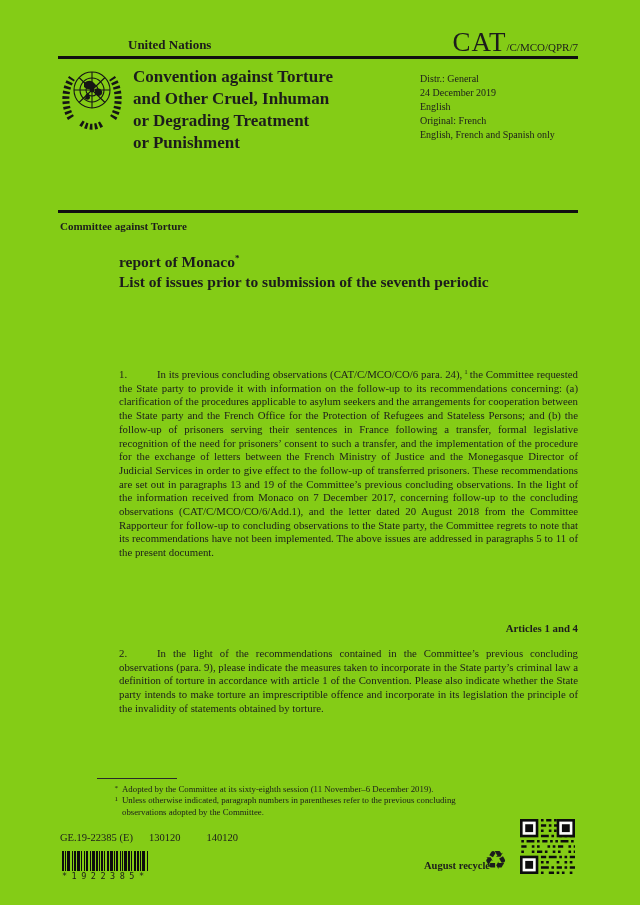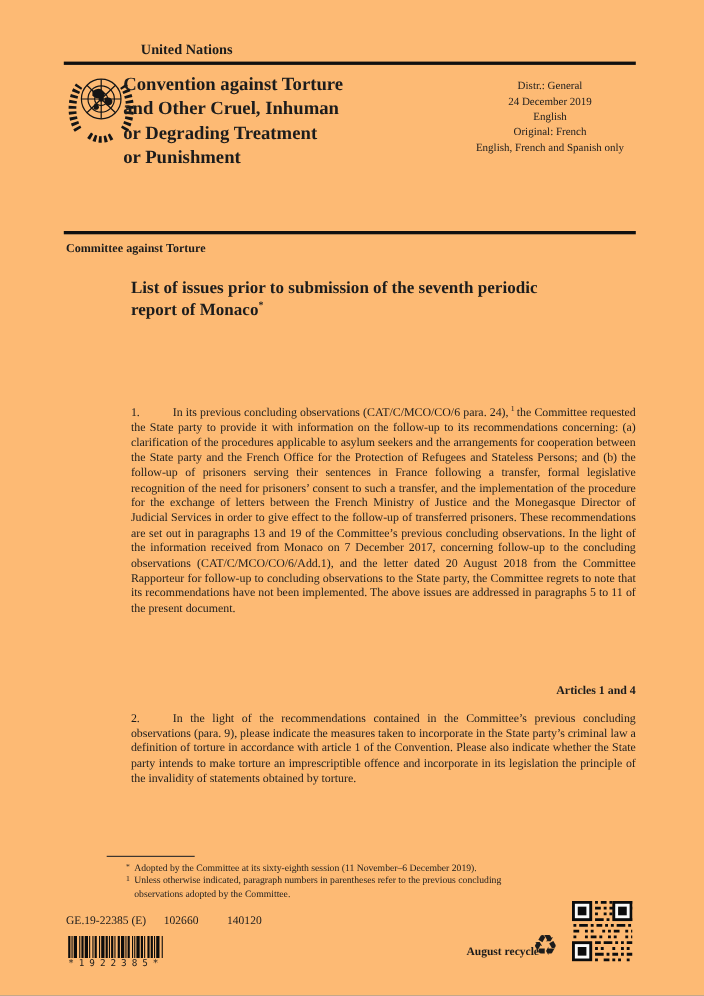--- a/index.html
+++ b/index.html
@@ -1,43 +1,43 @@
 <!DOCTYPE html>
 <html><head>
 <meta charset="utf-8">
 <style>
   html, body { margin: 0; padding: 0; background: #9a9a9a; }
   .page {
     position: relative;
     width: 640px;
     height: 905px;
     margin: 0 auto;
-    background: #fdba74;
+    background: #84cc16;
     font-family: "Liberation Serif", serif;
     color: #1c1c1c;
     overflow: hidden;
   }
   .rule { position: absolute; left: 58px; right: 62px; height: 3px; background: #101010; }
   .rule-top { top: 56px; }
   .rule-mid { top: 210px; }
 
   .org-name { position: absolute; left: 128px; top: 37px; font-size: 13px; font-weight: bold; }
   .doc-symbol { position: absolute; right: 62px; top: 27px; white-space: nowrap; }
   .doc-symbol .big { font-size: 27px; letter-spacing: 1px; }
   .doc-symbol .small { font-size: 11px; }
 
   .emblem { position: absolute; left: 61px; top: 63px; width: 62px; height: 70px; }
 
   .doc-title {
-    position: absolute; left: 112px; top: 66px; width: 280px;
+    position: absolute; left: 133px; top: 66px; width: 280px;
     font-size: 17px; font-weight: bold; line-height: 1.3; white-space: pre-line;
   }
   .info-block {
     position: absolute; left: 420px; top: 72px; width: 160px;
-    font-size: 10px; line-height: 14px; white-space: pre-line; text-align: center;
+    font-size: 10px; line-height: 14px; white-space: pre-line;
   }
 
   .committee { position: absolute; left: 60px; top: 220px; font-size: 11px; font-weight: bold; text-align: center; }
 
   .content { position: absolute; left: 119px; width: 459px; }
   .h1 { top: 252px; font-size: 15.5px; font-weight: bold; line-height: 1.32; }
   .h1 sup { font-size: 9px; font-weight: bold; }
   .h2 { top: 304px; font-size: 12.5px; font-weight: bold; line-height: 1.34; white-space: pre-line; }
   .h3 { top: 362px; font-size: 10.8px; font-weight: bold; }
   .para { font-size: 10.8px; line-height: 13.7px; text-align: justify; }
@@ -70,20 +70,23 @@
   }
 
   .qr { position: absolute; left: 520px; top: 819px; }
 </style>
 </head>
 <body>
 
 <div class="page">
 
   <div class="org-name">United Nations</div>
+  <div class="doc-symbol">
+    <span class="big">CAT</span><span class="small">/C/MCO/QPR/7</span>
+  </div>
   <div class="rule rule-top"></div>
 
   <div class="emblem">
     <svg viewBox="0 0 62 70" width="62" height="70">
       <g fill="none" stroke="#151515" stroke-width="1.1">
         <circle cx="31" cy="27" r="18"></circle>
         <circle cx="31" cy="27" r="12"></circle>
         <circle cx="31" cy="27" r="6"></circle>
         <path d="M13,27 H49 M31,9 V45 M18,14.5 L44,39.5 M44,14.5 L18,39.5"></path>
       </g>
@@ -109,22 +112,22 @@
 24 December 2019
 English
 Original: French
 English, French and Spanish only</div>
 
   <div class="rule rule-mid"></div>
 
   <div class="committee">Committee against Torture</div>
 
   <div class="content h1" style="position:absolute;">
+    <span style="display:block;"><span>report of Monaco</span><sup>*</sup></span>
     <span style="display:block;">List of issues prior to submission of the seventh periodic</span>
-    <span style="display:block;"><span>report of Monaco</span><sup>*</sup></span>
   </div>
 
 
 
   <div class="content para para-1" style="position:absolute;">
     <span class="pnum">1.</span><span>In its previous concluding observations (CAT/C/MCO/CO/6 para. 24),</span><sup class="fnref">1</sup><span>the Committee requested the State party to provide it with information on the follow-up to its recommendations concerning: (a) clarification of the procedures applicable to asylum seekers and the arrangements for cooperation between the State party and the French Office for the Protection of Refugees and Stateless Persons; and (b) the follow-up of prisoners serving their sentences in France following a transfer, formal legislative recognition of the need for prisoners’ consent to such a transfer, and the implementation of the procedure for the exchange of letters between the French Ministry of Justice and the Monegasque Director of Judicial Services in order to give effect to the follow-up of transferred prisoners. These recommendations are set out in paragraphs 13 and 19 of the Committee’s previous concluding observations. In the light of the information received from Monaco on 7 December 2017, concerning follow-up to the concluding observations (CAT/C/MCO/CO/6/Add.1), and the letter dated 20 August 2018 from the Committee Rapporteur for follow-up to concluding observations to the State party, the Committee regrets to note that its recommendations have not been implemented. The above issues are addressed in paragraphs 5 to 11 of the present document.</span>
   </div>
 
   <div class="content h4" style="position:absolute;">Articles 1 and 4</div>
 
@@ -138,21 +141,21 @@
       <span class="fn-marker">*</span>
       <span class="fn-text">Adopted by the Committee at its sixty-eighth session (11 November–6 December 2019).</span>
     </div>
     <div class="footnote">
       <span class="fn-marker">1</span>
       <span class="fn-text">Unless otherwise indicated, paragraph numbers in parentheses refer to the previous concluding observations adopted by the Committee.</span>
     </div>
   </div>
 
   <div class="ge-line">
-    <span>GE.19-22385 (E)</span><span class="gap1">102660</span><span class="gap2">140120</span>
+    <span>GE.19-22385 (E)</span><span class="gap1">130120</span><span class="gap2">140120</span>
   </div>
 
   <div class="barcode">
     <svg width="89" height="20" viewBox="0 0 89 20">
       <path d="M1,10 H88" stroke="#0c0c0c" stroke-width="20" stroke-dasharray="2,1,1,1,3,2,1,1,2,1,3,1,1,2,1,1,2,2,1,1,3,1,2,1,1,1,2,1,1,2,2,1,3,1,1,1,2,2,1,1,1,1,3,1,2,1,1,2,2,1"></path>
     </svg>
   </div>
   <div class="barcode-text">*1922385*</div>
 
   <div class="recycle-wrap">August recycle</div>

